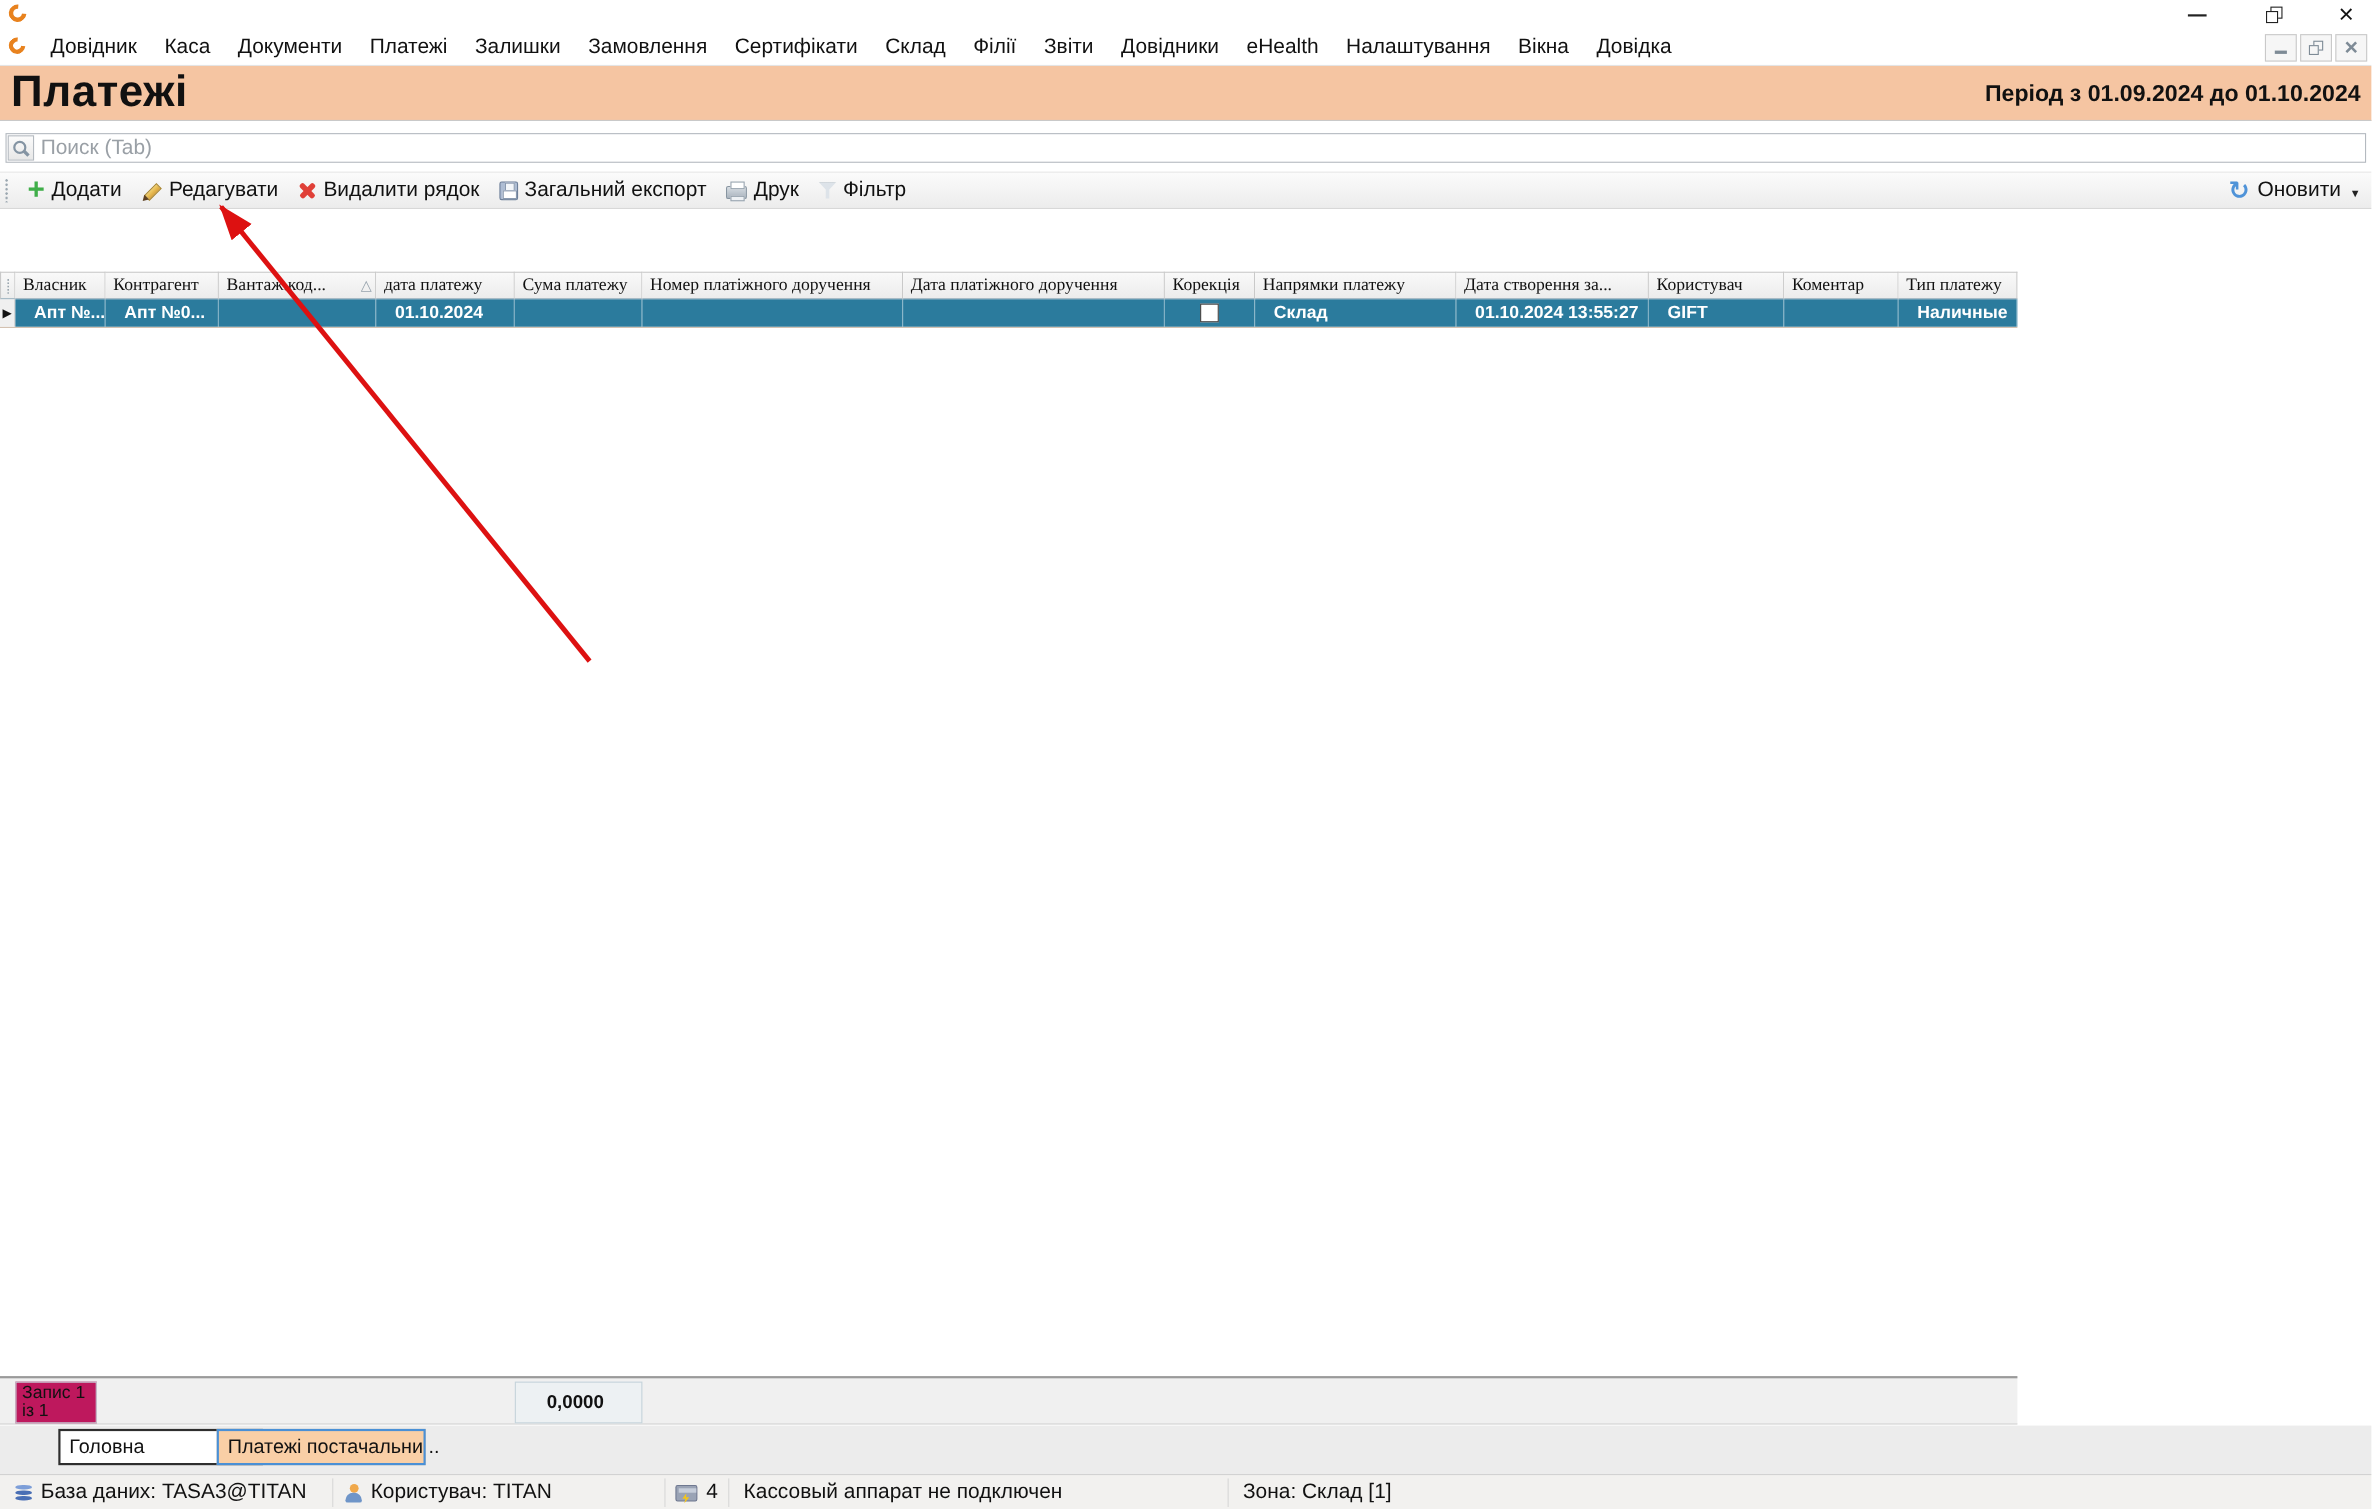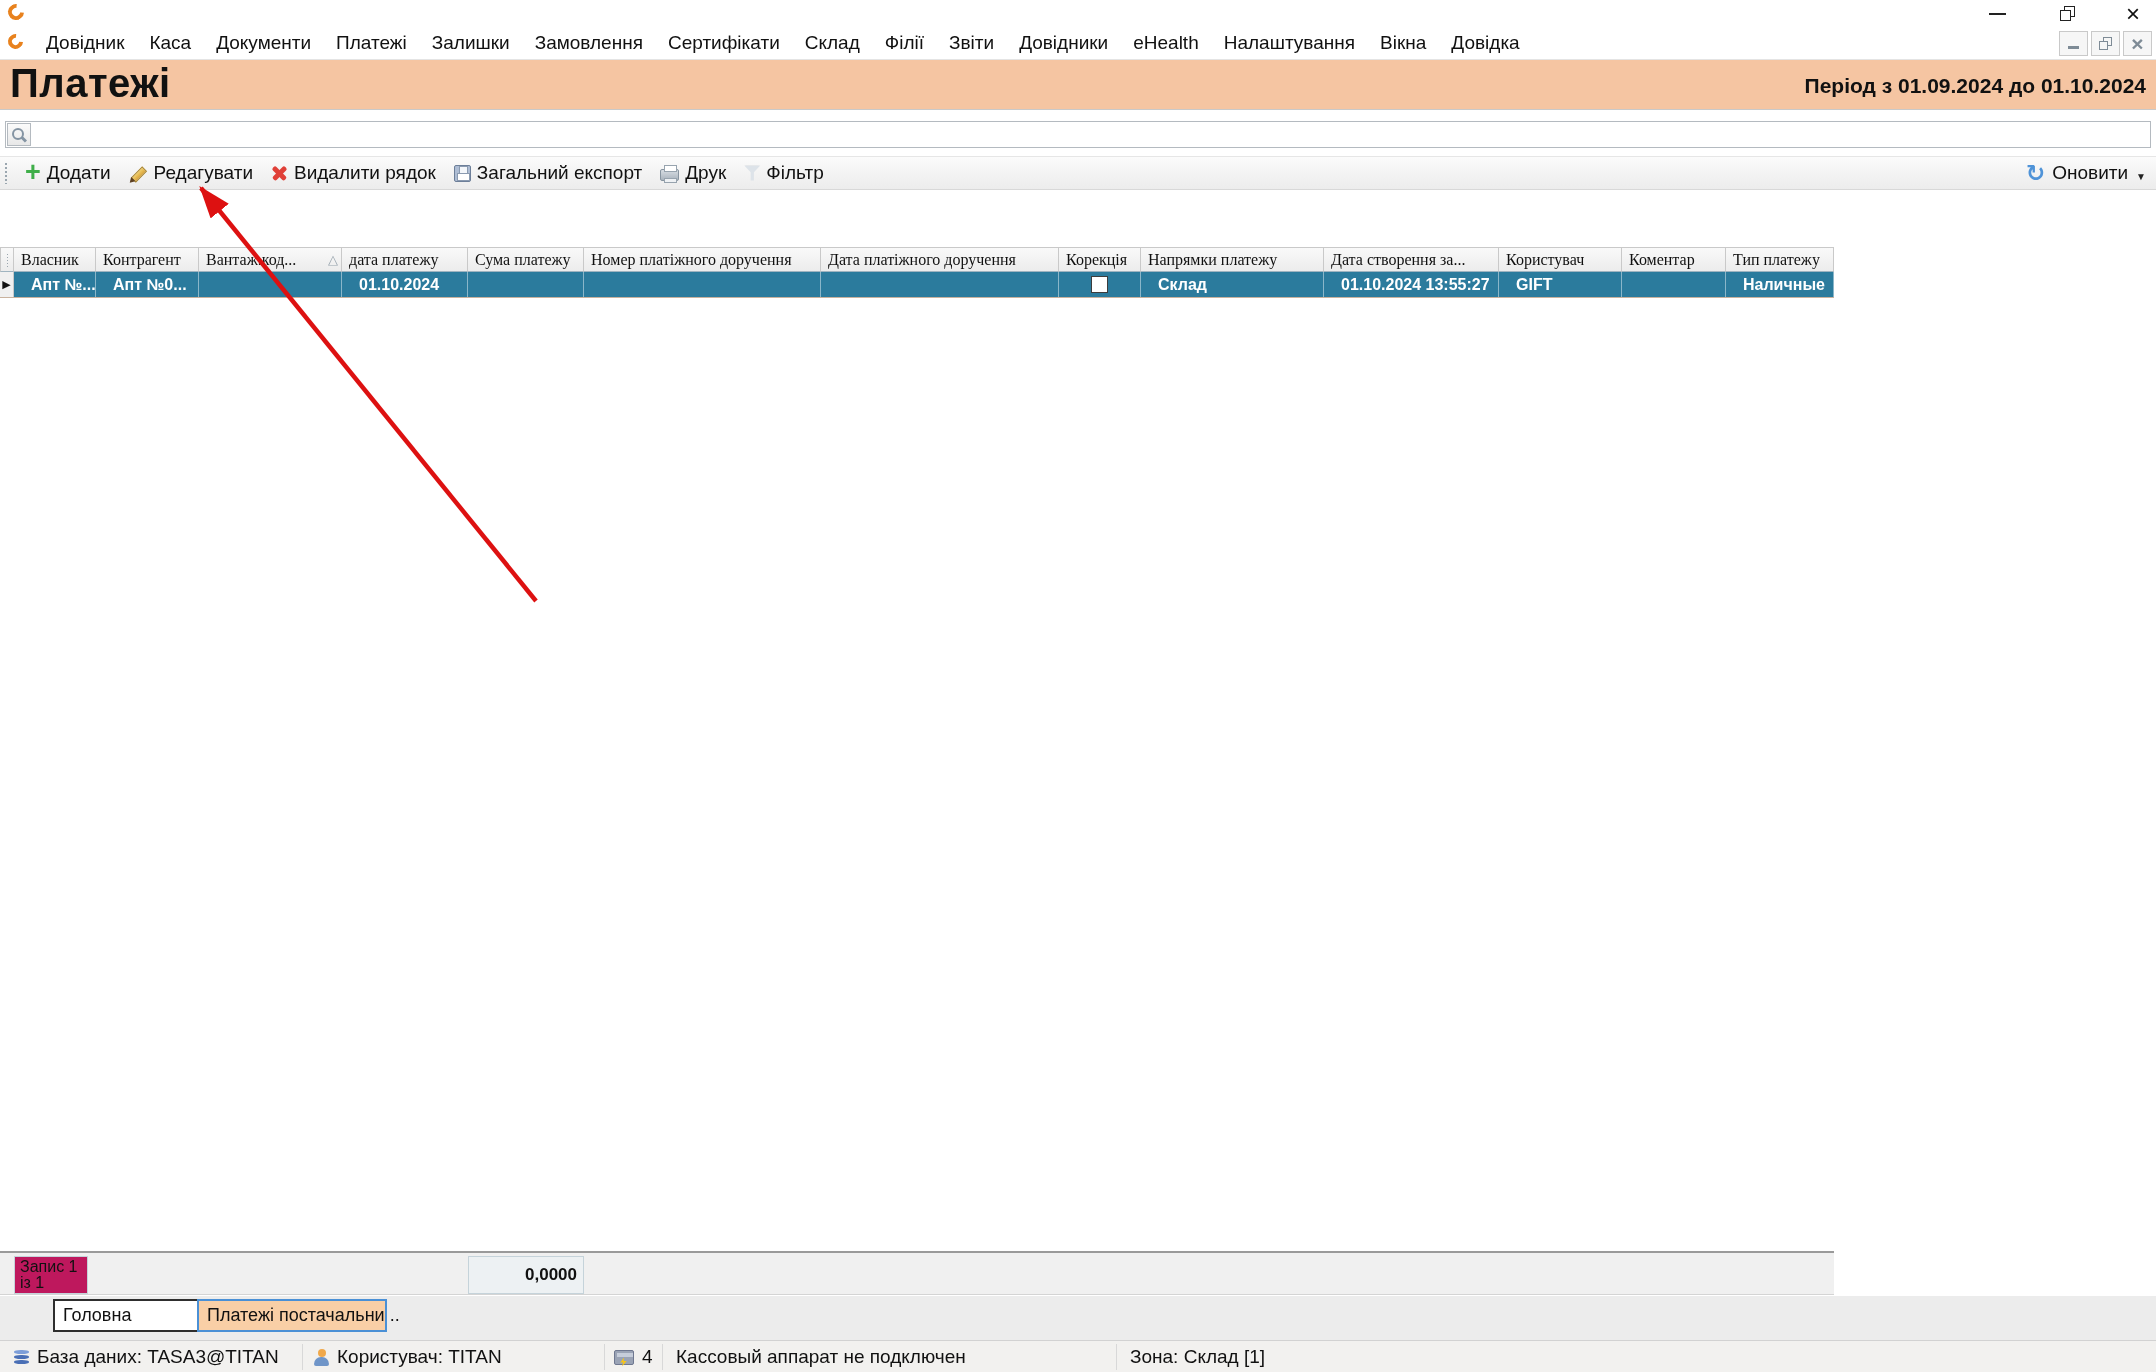--- a/index.html
+++ b/index.html
@@ -121,21 +121,21 @@
 
   
   .arrow-svg { position:absolute; left:0; top:0; width:2156px; height:1372px; pointer-events:none; z-index:60; }
 
   
   .footerbar { position:absolute; left:0; top:1251px; width:1834px; height:44px; background:#f0f0f0;
                border-top:2px solid #9a9a9a; border-bottom:1px solid #d4d4d4; }
   .rec-box { position:absolute; left:14px; top:3px; width:74px; height:38px; background:#be185d;
              border:1px solid #c5d3da; padding:2px 5px; font-size:16px; font-weight:normal; line-height:16px; }
   .sum-box { position:absolute; left:468px; top:3px; width:116px; height:38px; background:#edf1f3;
-             border:1px solid #c5d3da; font-size:17px; font-weight:bold; text-align:right;
+             border:1px solid #c5d3da; font-size:17px; font-weight:bold; text-align:center;
              padding-right:6px; line-height:36px; }
 
   
   .tabrow { position:absolute; left:0; top:1296px; width:2156px; height:44px; background:#ececec; }
   .tab { position:absolute; top:3px; height:33px; font-size:18px; display:flex; align-items:center;
          padding-left:8px; white-space:nowrap; }
   .tab-home { left:5px; width:186px; background:#fff; border:2px solid #2e2e2e;margin-left:48px; }
   .tab-active { left:197px; width:190px; background:#f9cfa6; border:2px solid #4a90d6; }
 
   
@@ -215,20 +215,21 @@
 
   <div class="pageheader">
     <div class="page-title">Платежі</div>
     <div class="period">Період з 01.09.2024 до 01.10.2024</div>
   </div>
 
   <div class="search-box">
     <span class="mag-btn">
         <span class="mag"></span>
       </span>
+    <input class="search-input" placeholder="Поиск (Tab)" style="">
   </div>
 
   <div class="toolbar">
     <div class="grip"></div>
     <div class="tb-button">
       <span class="plus-icon">+</span>
       <span>Додати</span>
     </div>
     <div class="tb-button">
       <span class="pencil"></span>

